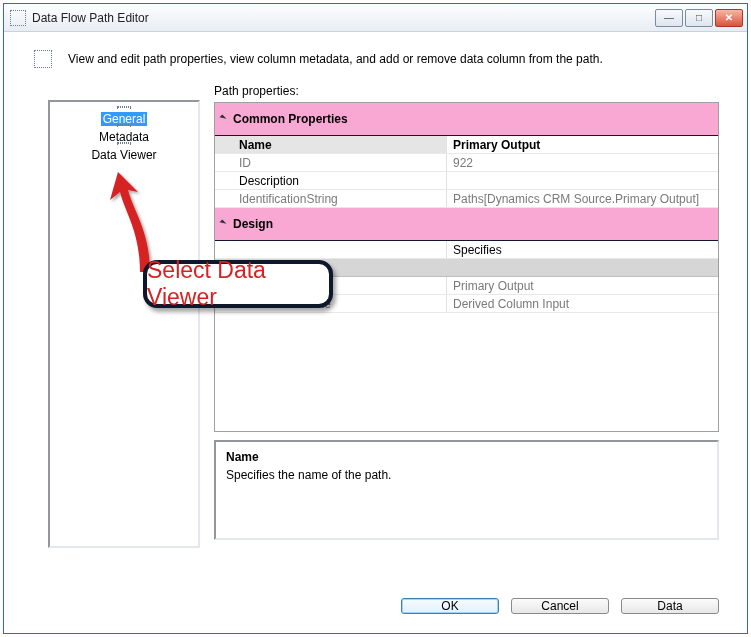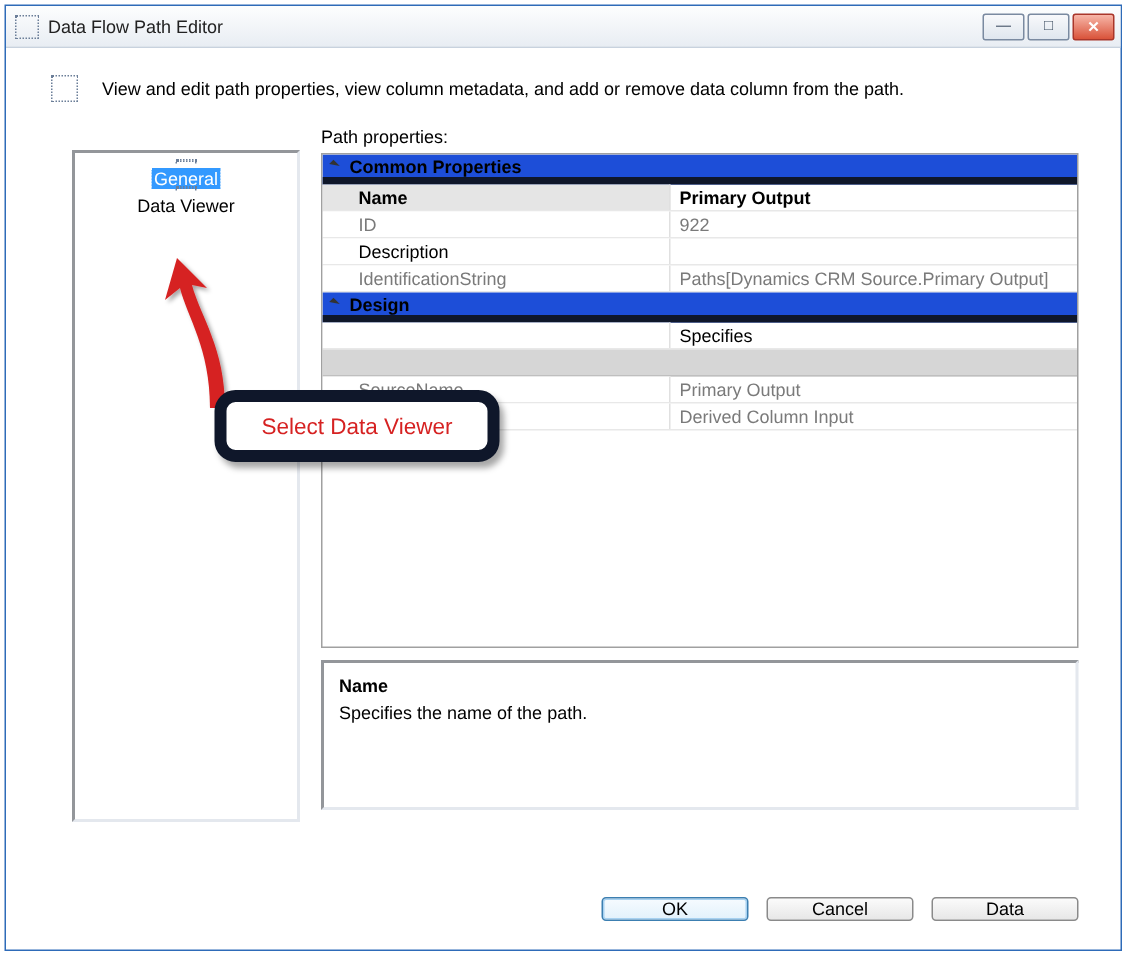--- a/index.html
+++ b/index.html
@@ -101,26 +101,26 @@
     padding-right: 28px;
   }
   .section-label { margin: 4px 0 4px 0; padding-top: 2px; }
   .propgrid {
     height: 330px;
     border: 1px solid #a0a0a0;
     background:#fff;
     overflow: hidden;
   }
   .category {
-    background: #1d4ed8;
-    height: 20px;
+    background: #f9a8d4;
+    height: 33px;
     display: flex; align-items: center;
     font-weight: bold;
     padding-left: 4px;
-    border-bottom: 5px solid #0f172a;
+    border-bottom: 1px solid #0f172a;
   }
   .category .tri {
     width: 10px; height:10px;
     margin-right: 4px;
     position: relative;
   }
   .category .tri::before {
     content:""; position:absolute; left:2px; top:1px;
     border-left:4px solid transparent;
     border-top:6px solid #333;
@@ -183,25 +183,25 @@
   .btn.primary {
     border: 1px solid #3c7fb1;
     box-shadow: inset 0 0 0 1px #a7d1f0;
     background: linear-gradient(#f6fbff,#e2f1fb);
   }
   
   .callout {
     position: absolute;
     left: 143px; top: 260px;
     width: 190px; height: 48px;
-    border: 8px solid #0f172a;
+    border: 4px solid #0f172a;
     border-radius: 14px;
     background: #fff;
     display:flex; align-items:center; justify-content:center;
-    font-size: 15px; color:#d62222;
+    font-size: 23px; color:#d62222;
     box-shadow: 3px 4px 4px rgba(0,0,0,0.35);
     z-index: 20;
   }
   .arrow {
     position: absolute;
     left: 100px; top: 172px;
     width: 60px; height: 100px;
     z-index: 19;
   }
 </style>
@@ -222,20 +222,24 @@
   <div class="header-row">
     <div class="hicon"></div>
     <div class="desc">View and edit path properties, view column metadata, and add or remove data column from the path.</div>
   </div>
 
   <div class="content">
     <div class="navpane">
       <div class="navitem selected">
         <div class="nicon"></div>
         <span class="label">General</span>
+      </div>
+      <div class="navitem">
+        <div class="nicon"></div>
+        <span class="label">Metadata</span>
       </div>
       <div class="navitem">
         <div class="nicon"></div>
         <span class="label">Data Viewer</span>
       </div>
     </div>
 
     <div class="rightcol">
       <div class="section-label">Path properties:</div>
 

